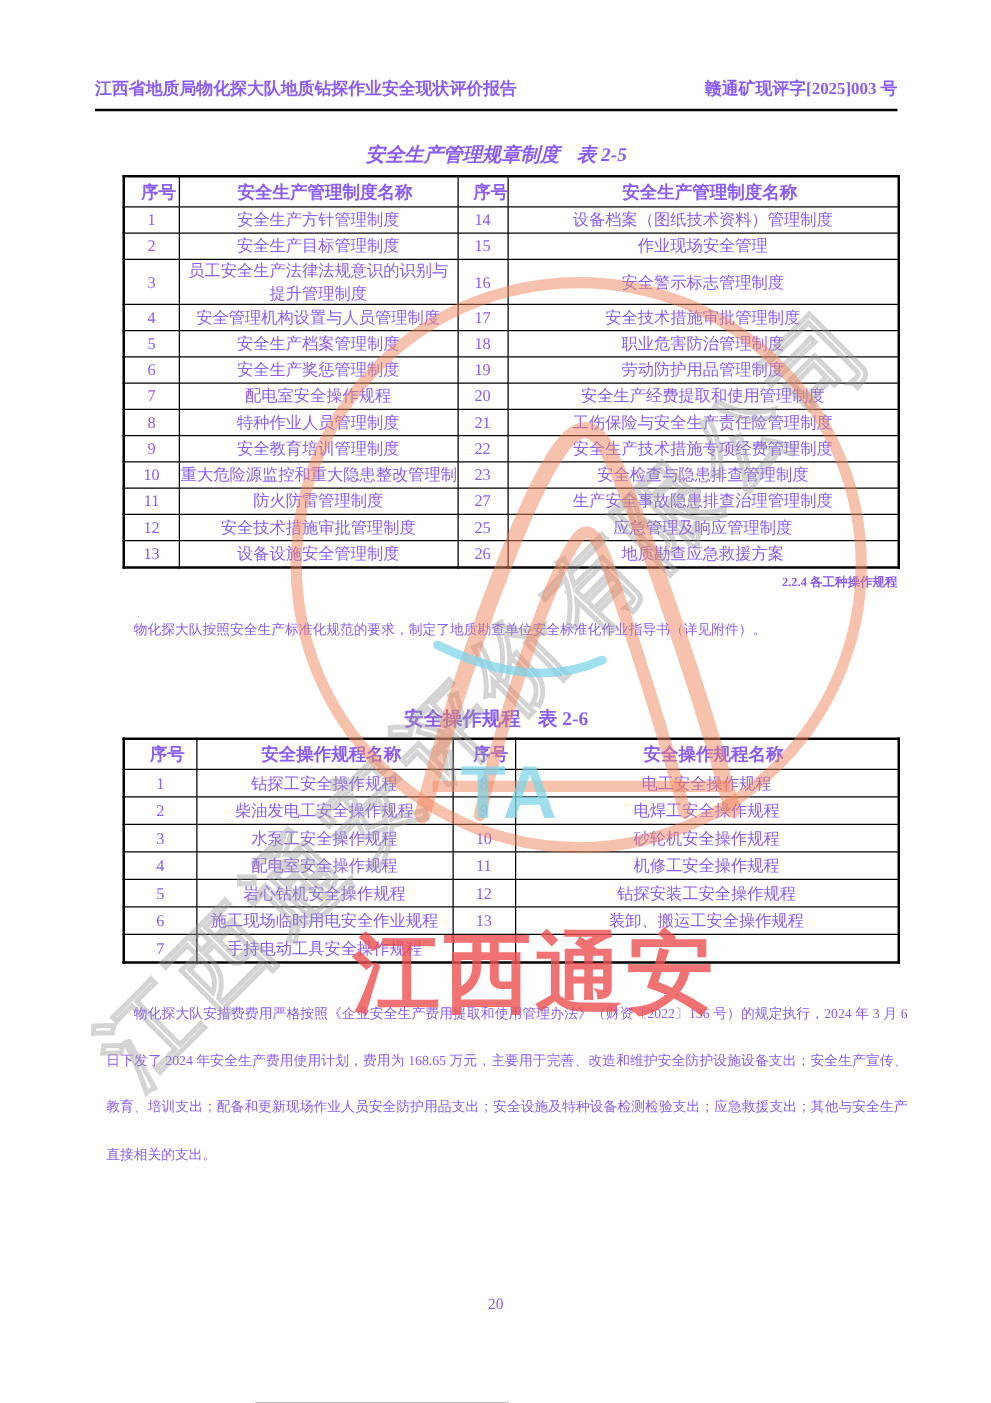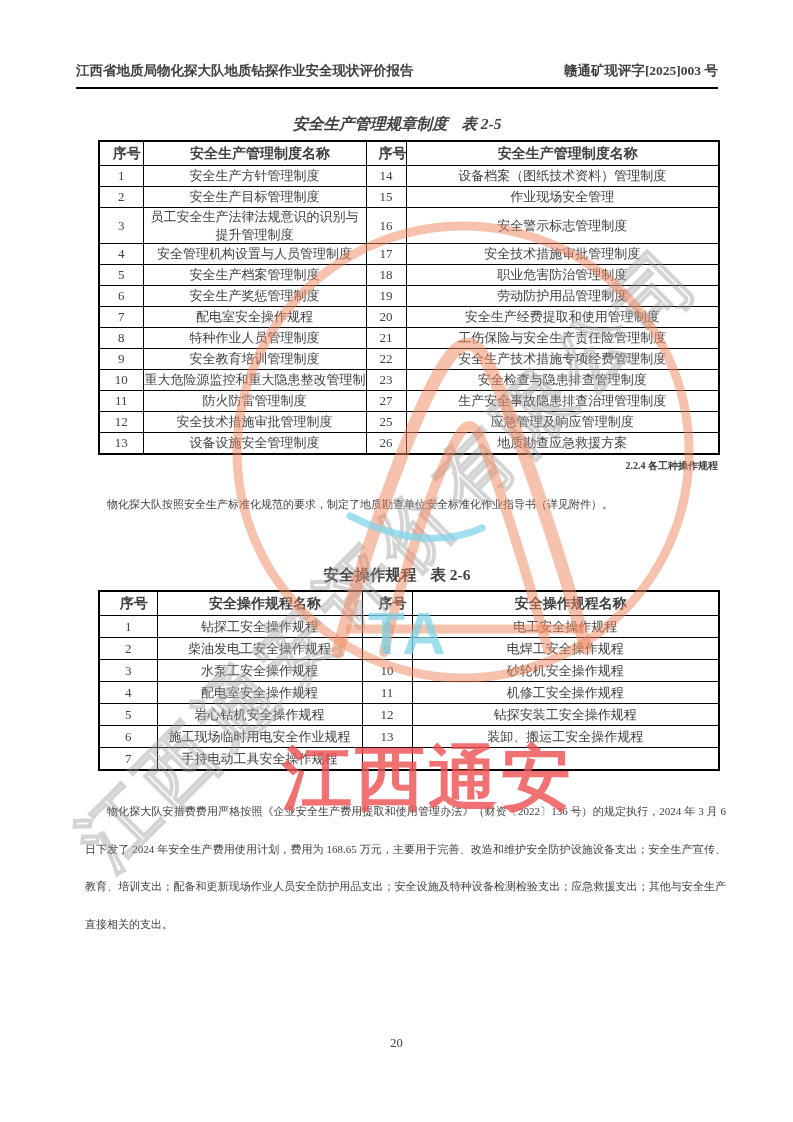--- a/index.html
+++ b/index.html
@@ -2,21 +2,21 @@
 <html><head>
 <meta charset="utf-8">
 <style>
   html,body{margin:0;padding:0;background:#888;}
   .page{
     position:relative;
     width:793px;height:1122px;
     margin:0 auto;
     background:#ffffff;
     font-family:"Liberation Serif","DejaVu Serif",serif;
-    color:#404040;
+    color:#8b5cf6;
     overflow:hidden;
   }
   
   .header{
     position:absolute;left:76px;right:75px;top:62px;
     display:flex;justify-content:space-between;align-items:flex-end;
     font-size:13.5px;font-weight:600;
     padding-bottom:7px;border-bottom:2px solid #000;
   }
   

